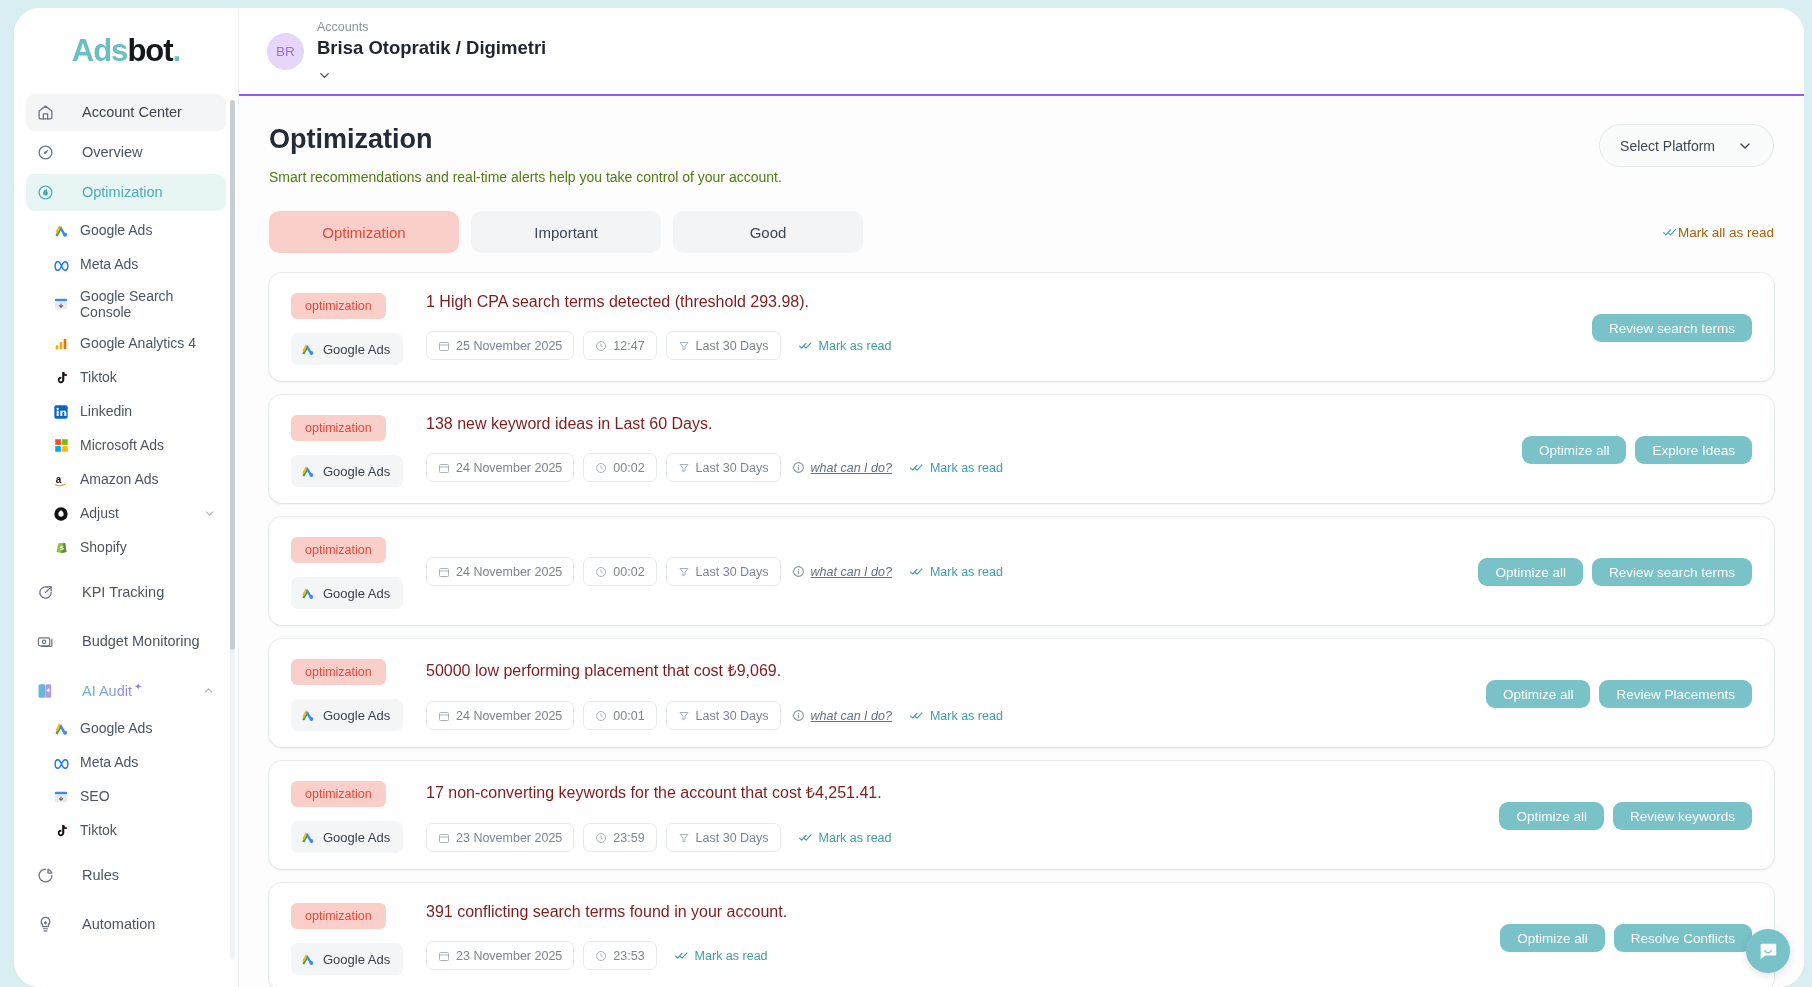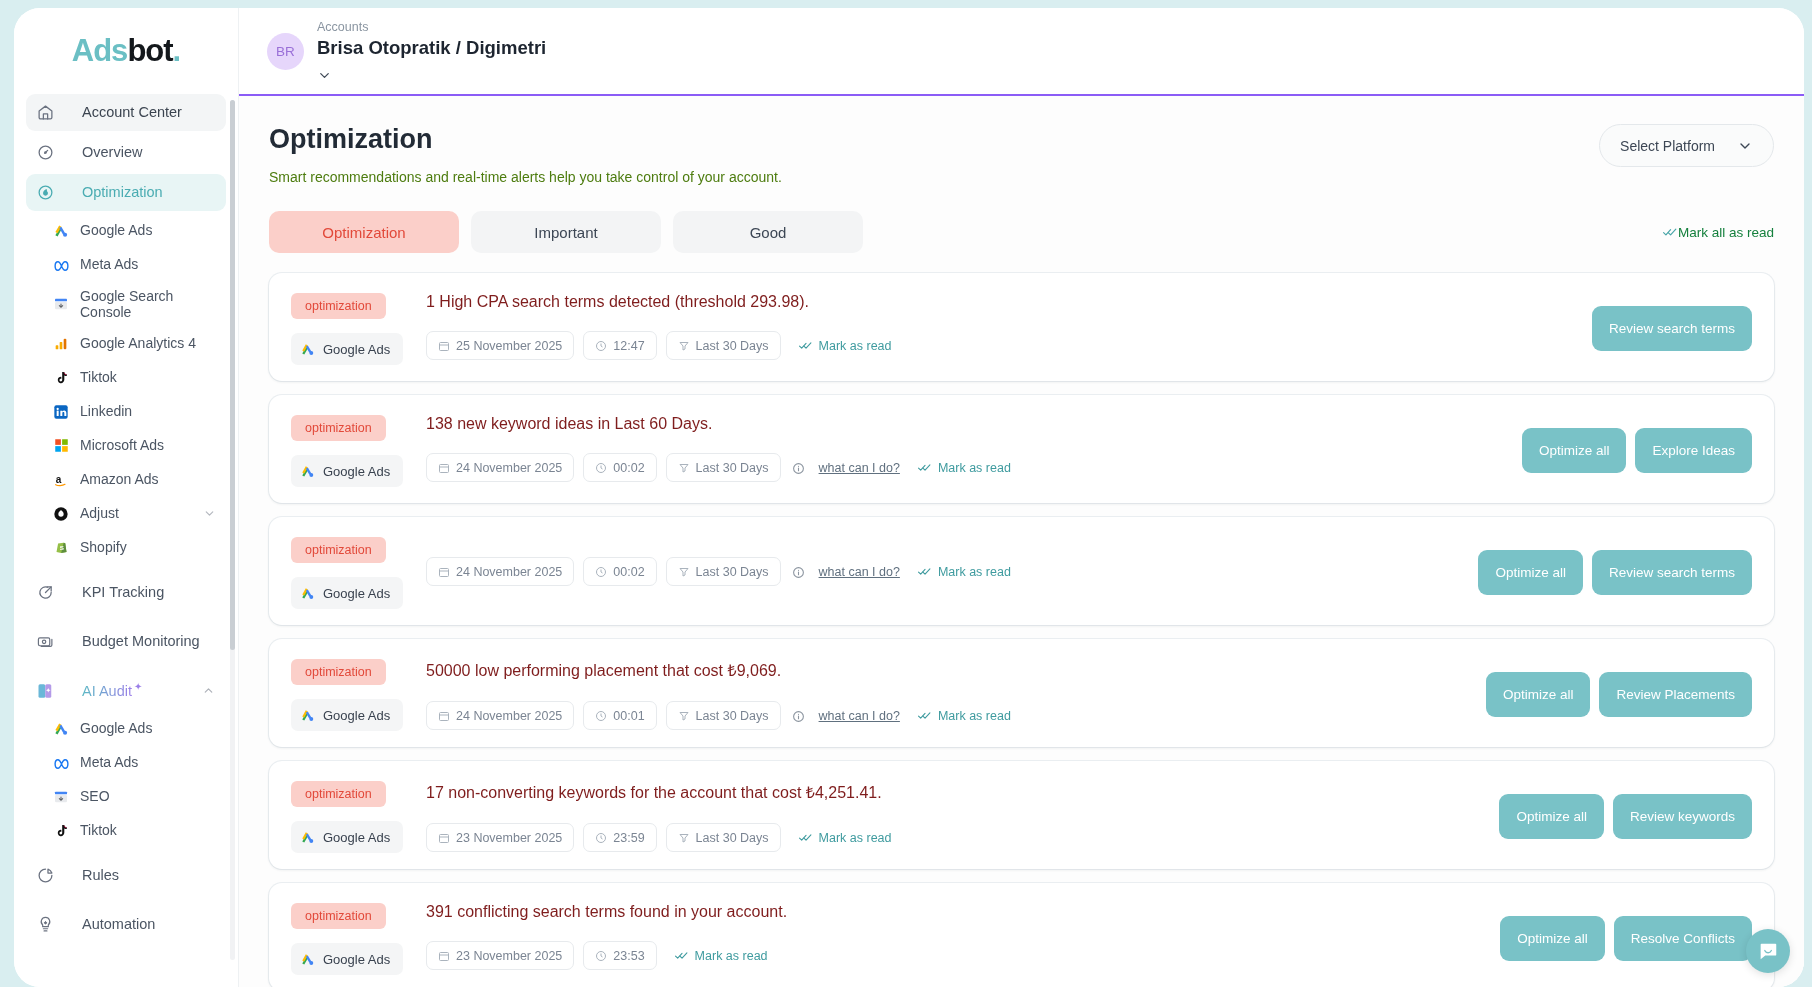--- a/index.html
+++ b/index.html
@@ -150,21 +150,21 @@
     width: 190px; height: 42px;
     display: flex; align-items: center; justify-content: center;
     border-radius: 10px;
     font-size: 15px;
     background: #f3f4f5; color: #3c4654;
     cursor: pointer;
   }
   .tab.active { background: #fbcfc9; color: #e2493a; }
   .mark-all {
     display: flex; align-items: center; gap: 0;
-    font-size: 13.5px; color: #15803d; cursor: pointer;
+    font-size: 13.5px; color: #a16207; cursor: pointer;
   }
 
   .cards { margin-top: 20px; }
   .card {
     background: #ffffff;
     border-radius: 13px;
     box-shadow: 0 1px 3px rgba(25,40,60,.09), 0 0 0 1px rgba(230,235,240,.7);
     padding: 18px 22px 16px 22px;
     margin-bottom: 14px;
     display: flex; align-items: flex-start;
@@ -188,35 +188,35 @@
   .card-title { font-size: 16px; color: #7f1d1d; }
   .meta-row { display: flex; align-items: center; gap: 9px; margin-top: 20px; flex-wrap: wrap; }
   .chip {
     display: inline-flex; align-items: center; gap: 6px;
     height: 29px; padding: 0 11px;
     border: 1px solid #e7eaed; border-radius: 7px;
     font-size: 12.5px; color: #7b8593;
     background: #fff;
   }
   .link-what {
-    display: inline-flex; align-items: flex-end; gap: 14px;
+    display: inline-flex; align-items: center; gap: 6px;
     font-size: 12.5px; color: #60707f;
-    text-decoration: underline; cursor: pointer; margin-left: 2px;
+    text-decoration: underline; cursor: pointer; margin-left: 2px; font-style: italic;
   }
   .mark-read {
     display: inline-flex; align-items: center; gap: 6px;
     font-size: 12.5px; color: #3f9b9f; cursor: pointer; margin-left: 8px;
   }
   .card-actions {
     display: flex; align-items: center; gap: 9px;
     align-self: center;
     padding-left: 14px;
   }
   .btn-teal {
-    height: 45px; padding: 0 17px;
+    height: 28px; padding: 0 17px;
     background: #79c2c7; color: #fff;
     border: none; border-radius: 9px;
     font-size: 13.5px; cursor: pointer;
     white-space: nowrap;
     font-family: "Liberation Sans", sans-serif;
   }
 
   
   .chat-fab {
     position: absolute;

